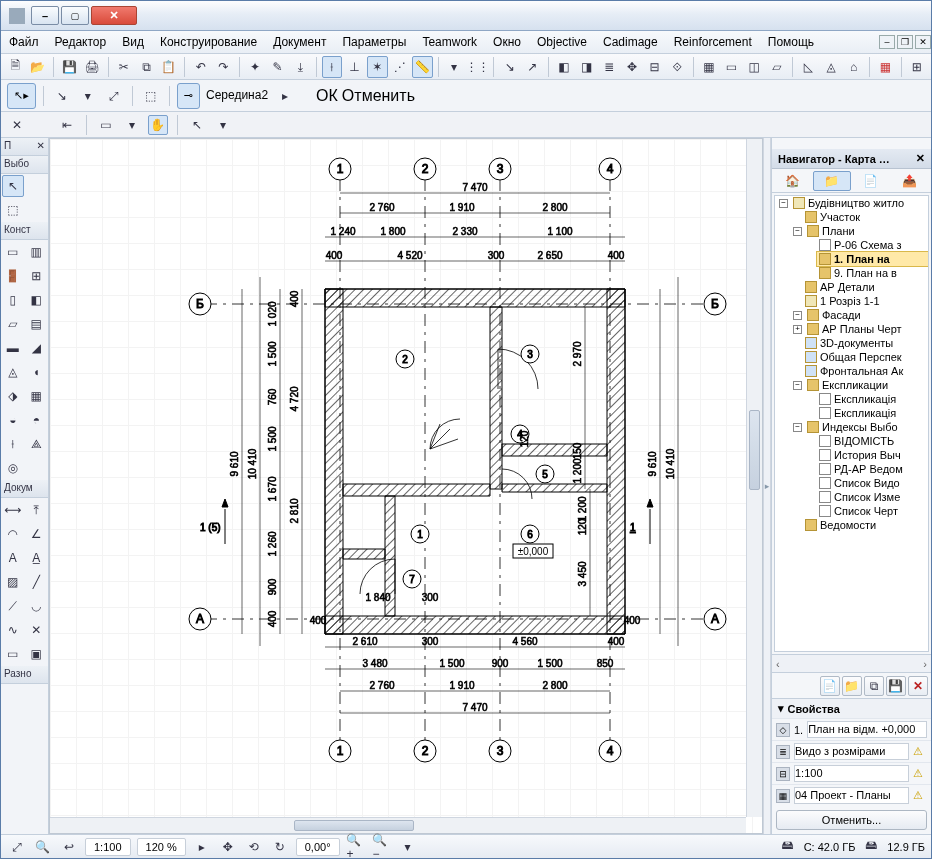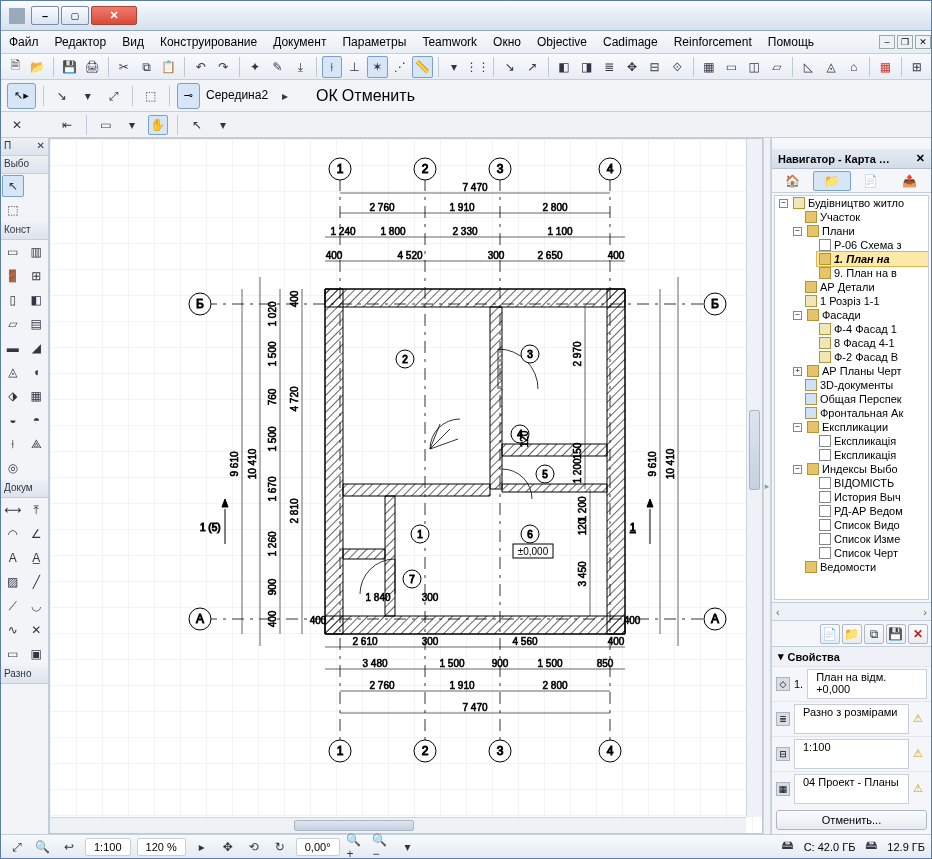--- a/index.html
+++ b/index.html
@@ -62,36 +62,36 @@
 
 
 .navpanel { width:160px; background:#f4f6f9; border-left:1px solid #c4cfdc; display:flex; flex-direction:column; font-size:11px; }
 .navpanel .title { height:20px; background:linear-gradient(#e4eaf2,#d3dce8); border-bottom:1px solid #b8c3d1; padding:3px 6px; font-weight:bold; display:flex; align-items:flex-end;margin-top:11px; }
 .navpanel .title .x { margin-left:auto; font-weight:bold; cursor:default; }
 .navpanel .modebar { height:24px; display:flex; gap:1px; padding:2px; border-bottom:1px solid #c4cfdc; }
 .navpanel .modebar .tool { flex:1; height:20px; }
 .tree { flex:1; overflow:auto; background:#fff; border:1px solid #c4cfdc; margin:2px; }
 .tree ul { list-style:none; padding-left:14px; }
 .tree li { white-space:nowrap; padding:1px 2px; display:flex; align-items:center; gap:3px; }
-.tree li.sel { background:#ffe9a8; outline:1px solid #d9b84a; font-weight:bold;font-style:italic; }
+.tree li.sel { background:#ffe9a8; outline:1px solid #d9b84a; font-weight:bold; }
 .tico { width:12px; height:12px; display:inline-block; background:#e6c46a; border:1px solid #b59436; }
 .tico.house { background:#f0e7b8; }
 .tico.sheet { background:#fff; border:1px solid #888; }
 .tico.view { background:#cfe2f7; }
 .tree .exp { width:9px; height:9px; border:1px solid #888; display:inline-flex; align-items:center; justify-content:center; font-size:8px; line-height:1; background:#fff; margin-left:-12px; margin-right:2px; }
 .navscroll { height:18px; background:#eef1f6; border-top:1px solid #c4cfdc; display:flex; justify-content:space-between; padding:0 4px; align-items:center; font-size:11px; color:#666; }
 .navbtnrow { height:26px; display:flex; gap:2px; padding:3px; border-top:1px solid #c4cfdc; justify-content:flex-end; }
 .navbtnrow .tool { width:20px; height:20px; border:1px solid #b0bac6; background:linear-gradient(#fcfcfd,#e8edf3); }
 .navbtnrow .tool.del { color:#b22; font-weight:bold; }
 
 .props { border-top:1px solid #c4cfdc; }
 .props .hdr { padding:3px 6px; background:#eef1f6; font-weight:bold; display:flex; align-items:center; gap:4px; }
 .props .row { display:flex; align-items:center; padding:2px 4px; gap:4px; border-top:1px solid #e2e7ee; }
 .props .row .ic { width:14px; height:14px; background:#d8dee7; border:1px solid #aab3c0; display:flex; align-items:center; justify-content:center; font-size:9px; }
-.props .row .val { flex:1; background:#fff; border:1px solid #c7cfd9; padding:1px 8px; height:30px; overflow:hidden; }
+.props .row .val { flex:1; background:#fff; border:1px solid #c7cfd9; padding:1px 0; height:17px; overflow:hidden; }
 .props .row .warn { width:14px; height:14px; color:#caa000; }
 .props .btn { margin:4px; padding:3px 10px; border:1px solid #adb7c3; background:linear-gradient(#fcfcfd,#e6ebf2); border-radius:3px; font-size:11px; text-align:center; }
 
 
 .statusbar { position:absolute; left:0; right:0; bottom:0; height:24px; background:linear-gradient(#f7f9fc,#e6ebf2); border-top:1px solid #c4cfdc; display:flex; align-items:center; font-size:11px; padding:0 6px; gap:6px; }
 .statusbar .field { height:18px; border:1px solid #c7cfd9; background:#fff; padding:0 8px; display:flex; align-items:center; border-radius:2px; }
 .statusbar .tool { width:20px; height:20px; }
 .statusbar .spacer { flex:1; }
 
 
@@ -563,34 +563,20 @@
             </li>
           <li>
               <span class="tico house"></span>
               <span>1 Розріз 1-1</span>
             </li>
           <li>
               <span class="exp">−</span>
               <span class="tico"></span>
               <span>Фасади</span>
             </li>
-          <ul>
-            <li>
-                <span class="tico house"></span>
-                <span>Ф-4 Фасад 1</span>
-              </li>
-            <li>
-                <span class="tico house"></span>
-                <span>8 Фасад 4-1</span>
-              </li>
-            <li>
-                <span class="tico house"></span>
-                <span>Ф-2 Фасад В</span>
-              </li>
-          </ul>
           <li>
               <span class="exp">+</span>
               <span class="tico"></span>
               <span>АР Планы Черт</span>
             </li>
           <li>
               <span class="tico view"></span>
               <span>3D-документы</span>
             </li>
           <li>
@@ -670,21 +656,21 @@
           <span>▾</span>
           <span>Свойства</span>
         </div>
       <div class="row">
           <div class="ic">◇</div>
           <span>1.</span>
           <div class="val">План на відм. +0,000</div>
         </div>
       <div class="row">
           <div class="ic">≣</div>
-          <div class="val">Разно з розмірами</div>
+          <div class="val">Видо з розмірами</div>
           <div class="warn">⚠</div>
         </div>
       <div class="row">
           <div class="ic">⊟</div>
           <div class="val">1:100</div>
           <div class="warn">⚠</div>
         </div>
       <div class="row">
           <div class="ic">▦</div>
           <div class="val">04 Проект - Планы</div>

